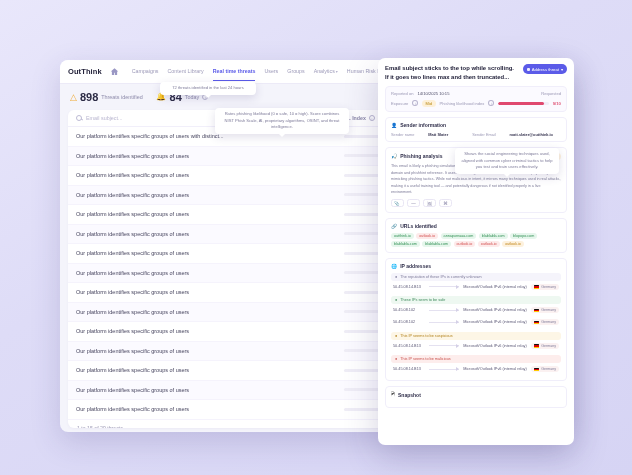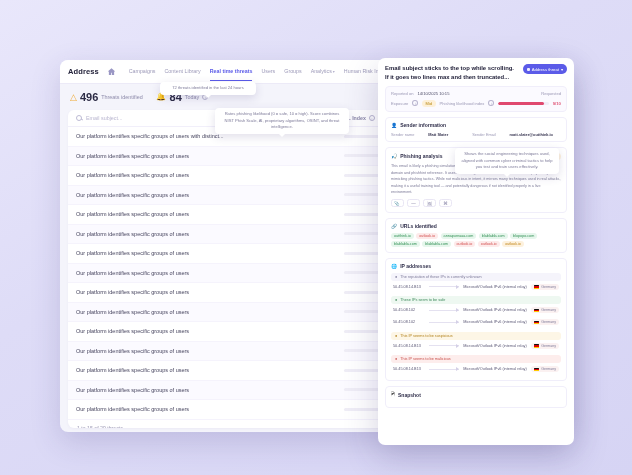--- a/index.html
+++ b/index.html
@@ -182,41 +182,41 @@
   #tip-threats { left:160px; top:82px; width:96px; }
   #tip-plindex { left:215px; top:108px; width:134px; }
   #tip-social  { left:455px; top:148px; width:104px; }
 </style>
 </head>
 <body>
 
 <div id="app-window">
 
   <div id="topnav">
-    <span class="brand">Address</span>
+    <span class="brand">OutThink</span>
     <span class="home-ico">
       <svg width="9" height="9" viewBox="0 0 24 24" fill="#9a97c4">
           <path d="M12 3 2 12h3v9h6v-6h2v6h6v-9h3z"></path>
         </svg>
     </span>
     <div class="nav-items" id="nav-items">
         <div class="nav-item"><span>Campaigns</span></div>
         <div class="nav-item"><span>Content Library</span></div>
         <div class="nav-item active"><span>Real time threats</span></div>
         <div class="nav-item"><span>Users</span></div>
         <div class="nav-item"><span>Groups</span></div>
         <div class="nav-item"><span>Analytics</span><span class="caret">▾</span></div>
         <div class="nav-item"><span>Human Risk Inte</span></div>
       </div>
   </div>
 
   <div id="counters">
     <div class="counter">
       <span class="warn-ico">△</span>
-      <span class="num">496</span>
+      <span class="num">898</span>
       <span class="lbl">Threats identified</span>
     </div>
     <div class="counter">
       <span class="bell-ico">🔔</span>
       <span class="num">84</span>
       <span class="lbl">Today</span>
       <span class="info-dot">i</span>
     </div>
   </div>
 

